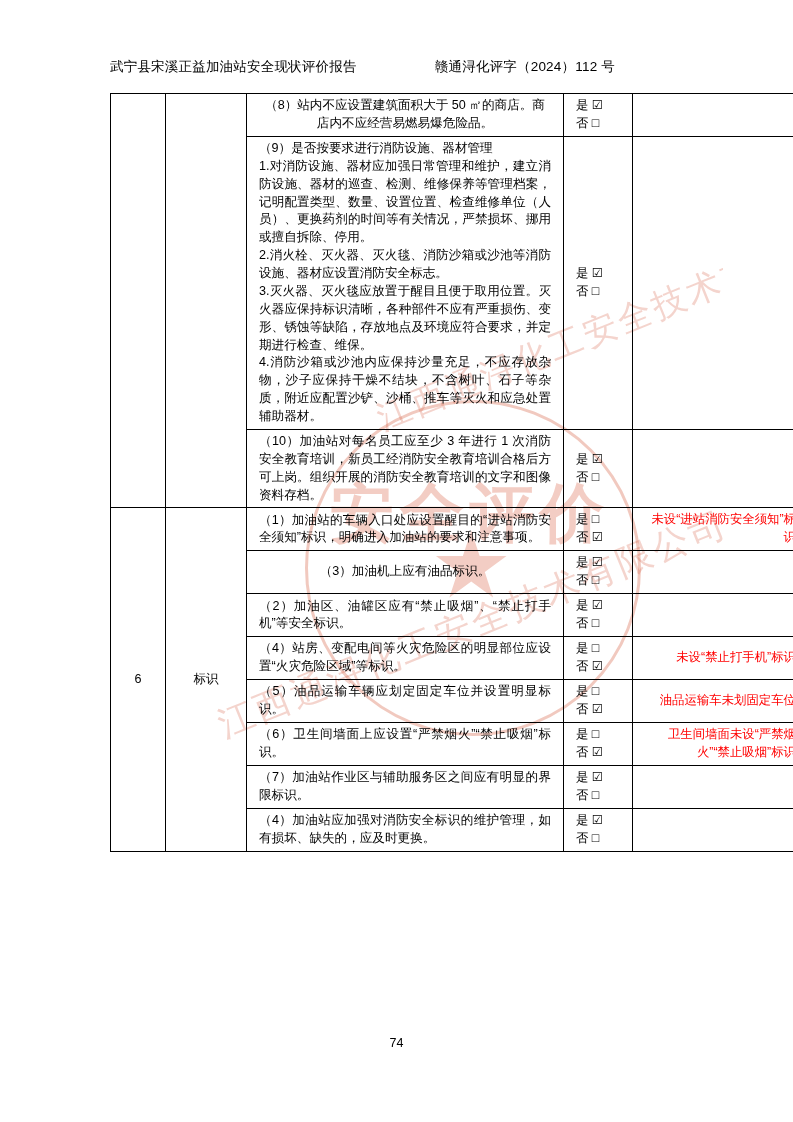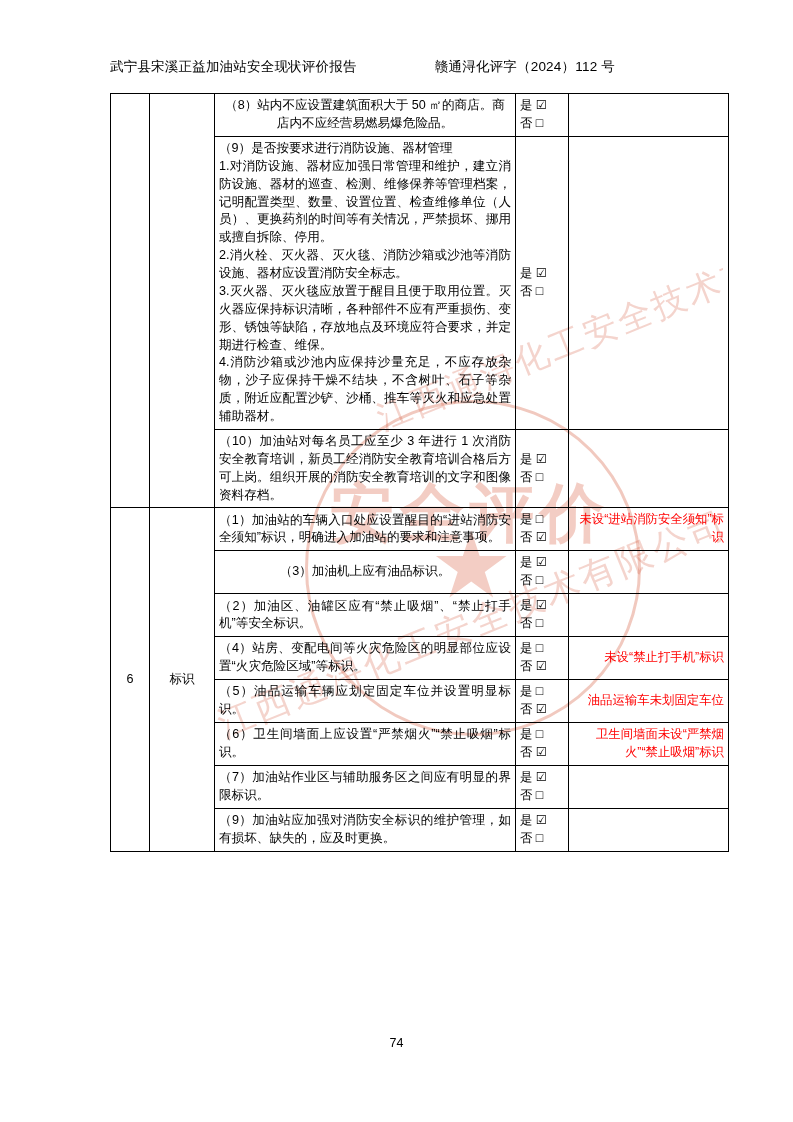--- a/index.html
+++ b/index.html
@@ -104,21 +104,21 @@
     border-collapse: collapse;
     table-layout: fixed;
     z-index: 10;
   }
   table.main td {
     border: 1px solid #000;
     vertical-align: middle;
     font-size: 12.6px;
     font-family: "Liberation Sans", "DejaVu Sans", sans-serif;
     line-height: 1.42;
-    padding: 3px 4px;
+    padding: 3px 12px;
   }
   .col-no     { width: 30px; text-align: center; }
   .col-cat    { width: 56px; text-align: center; }
   .col-item   { width: 292px; text-align: left; }
   .col-yn     { width: 44px; text-align: left; padding-left: 6px; }
   .col-note   { width: 151px; text-align: right; }
 
   .yn-line { white-space: nowrap; font-size: 12.4px; line-height: 1.45; }
   .note-red {
     color: #ff0000;
@@ -272,21 +272,21 @@
       <tr>
         <td class="col-item just">（7）加油站作业区与辅助服务区之间应有明显的界限标识。</td>
         <td class="col-yn">
           <div class="yn-line">是 ☑</div>
           <div class="yn-line">否 □</div>
         </td>
         <td class="col-note"></td>
       </tr>
 
       <tr>
-        <td class="col-item just">（9）加油站应加强对消防安全标识的维护管理，如有损坏、缺失的，应及时更换。</td>
+        <td class="col-item just">（4）加油站应加强对消防安全标识的维护管理，如有损坏、缺失的，应及时更换。</td>
         <td class="col-yn">
           <div class="yn-line">是 ☑</div>
           <div class="yn-line">否 □</div>
         </td>
         <td class="col-note"></td>
       </tr>
     </tbody>
   </table>
 
   <div class="page-number">74</div>

